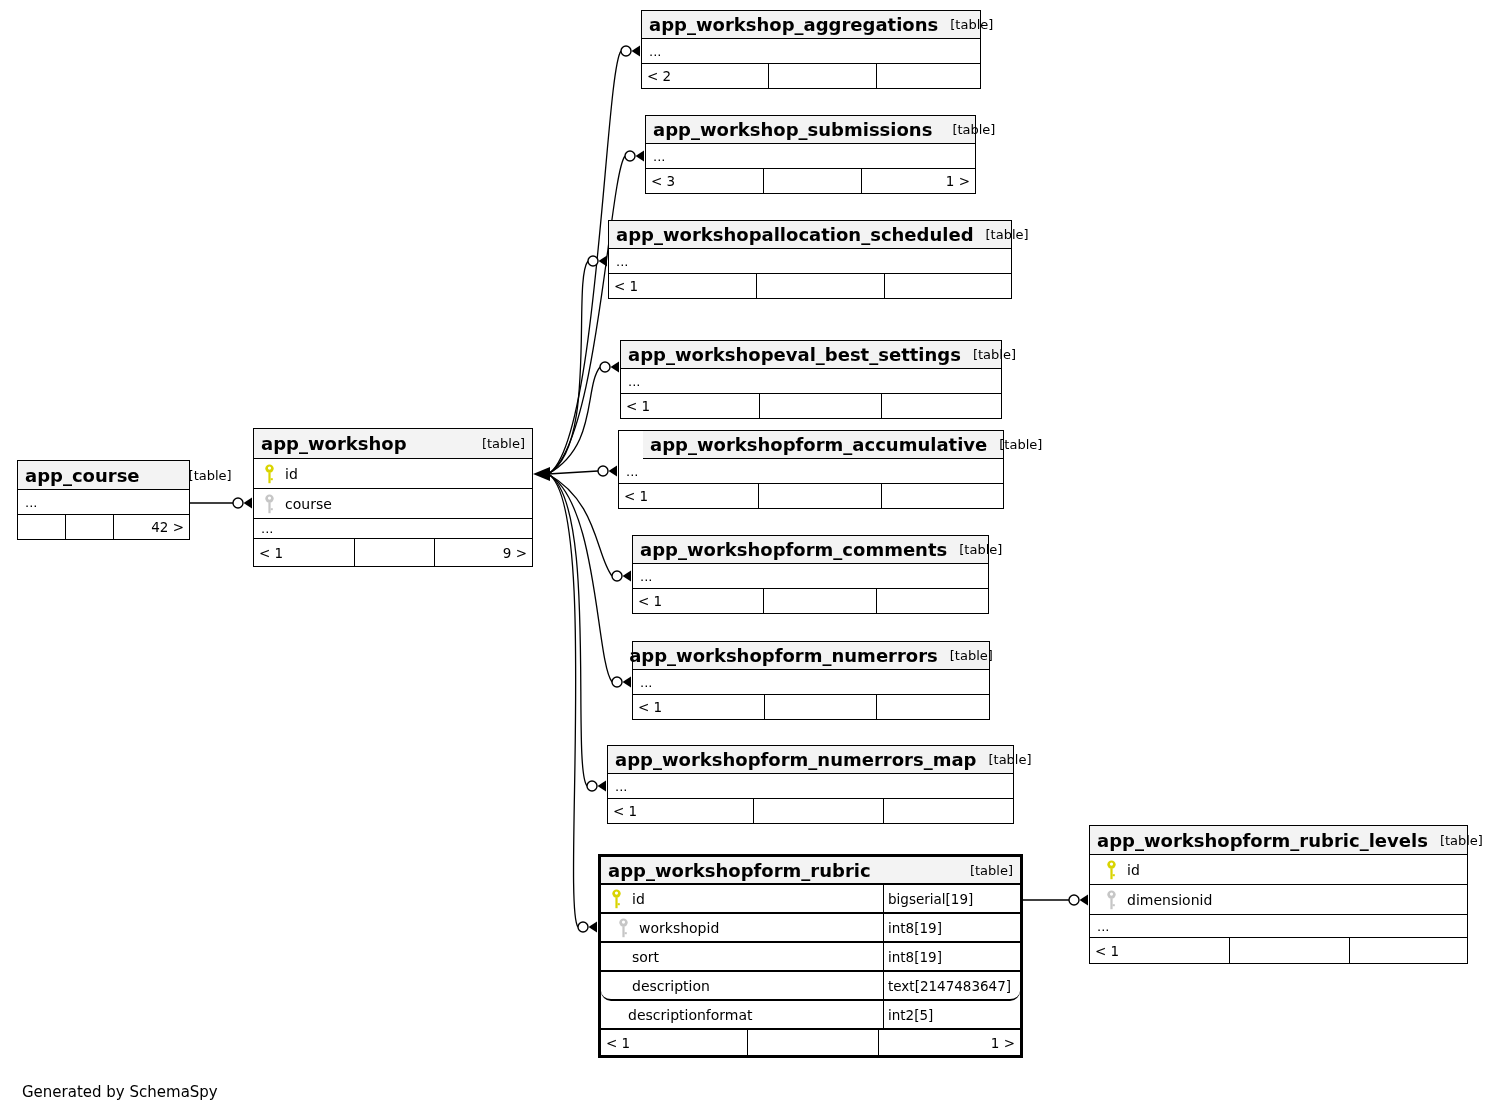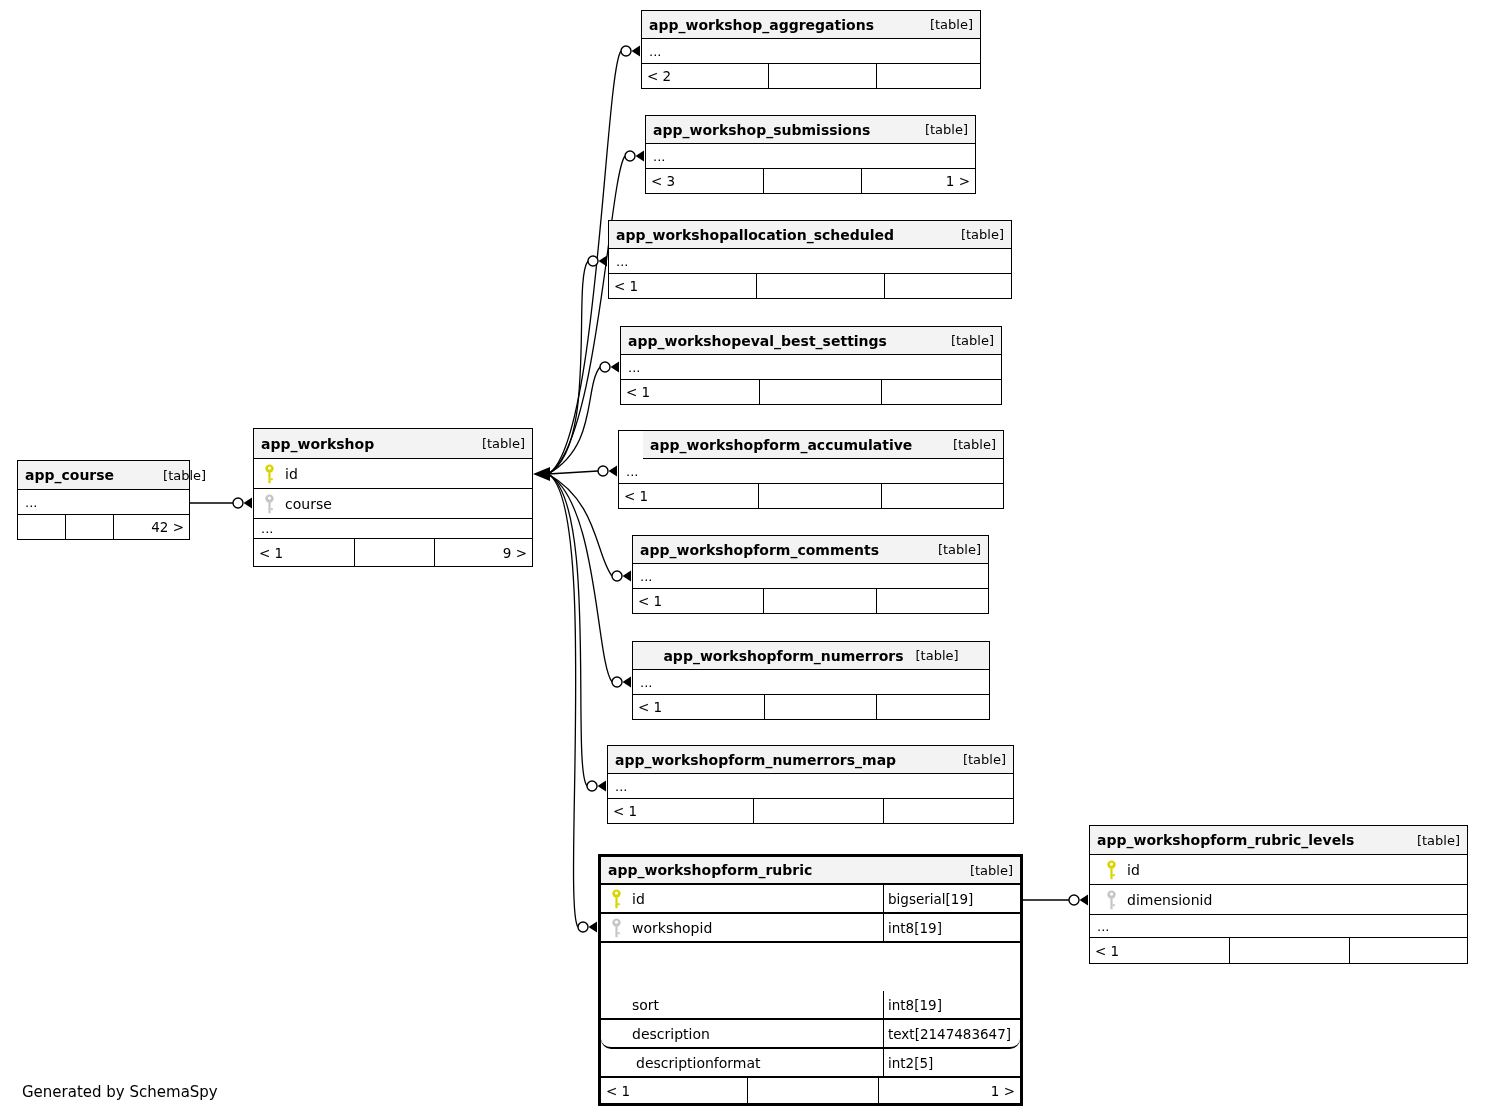--- a/index.html
+++ b/index.html
@@ -4,21 +4,21 @@
 <style>
   html,body{margin:0;padding:0;background:#fff;}
   body{font-family:"DejaVu Sans","Liberation Sans",sans-serif;color:#000;}
   #canvas{position:relative;width:1485px;height:1113px;background:#fff;overflow:hidden;}
   #rel-svg{position:absolute;left:0;top:0;z-index:0;}
   .tbl{position:absolute;z-index:1;background:#fff;border:1px solid #000;box-sizing:border-box;}
   .tbl.focus{border-width:3px;}
   .hdr{display:flex;justify-content:space-between;align-items:center;background:#f3f3f3;
        border-bottom:1px solid #000;padding:0 7px;box-sizing:border-box;}
   .focus .hdr{border-bottom-width:2px;}
-  .tname{font-weight:bold;font-size:14px;white-space:nowrap;}
+  .tname{font-weight:bold;font-size:18px;white-space:nowrap;}
   .ttag{font-size:13px;white-space:nowrap;margin-left:12px;}
   .row{display:flex;align-items:center;box-sizing:border-box;font-size:14px;background:#fff;}
   .bb{border-bottom:1px solid #000;}
   .focus .bb{border-bottom-width:2px;}
   .dots{padding-left:7px;font-size:13px;}
   .cell-name{display:flex;align-items:center;height:100%;box-sizing:border-box;flex:none;}
   .icon{width:18px;display:flex;justify-content:center;align-items:center;flex:none;}
   .cname{margin-left:7px;white-space:nowrap;}
   .ctype{flex:1;border-left:1px solid #000;height:100%;display:flex;align-items:center;
          padding-left:4px;font-size:13.5px;box-sizing:border-box;white-space:nowrap;}
@@ -152,21 +152,21 @@
         <div class="tname">app_workshopallocation_scheduled</div>
         <div class="ttag">[table]</div>
       </div>
       <div class="row dots bb" style="height: 25px;">...</div>
       <div class="ftr" style="height: 24px;">
         <div class="fc" style="width: 147px;">&lt; 1</div>
         <div class="fc bl" style="width: 128px;"></div>
         <div class="fc bl last right"></div>
       </div>
     </div>
-    <div class="tbl" style="left: 620px; top: 326px; width: 382px;">
+    <div class="tbl" style="left: 620px; top: 340px; width: 382px;">
       <div class="hdr" style="height: 28px;">
         <div class="tname">app_workshopeval_best_settings</div>
         <div class="ttag">[table]</div>
       </div>
       <div class="row dots bb" style="height: 25px;">...</div>
       <div class="ftr" style="height: 24px;">
         <div class="fc" style="width: 138px;">&lt; 1</div>
         <div class="fc bl" style="width: 122px;"></div>
         <div class="fc bl last right"></div>
       </div>
@@ -232,49 +232,49 @@
               <circle cx="5.5" cy="4.1" r="1.6" fill="#ffffff"></circle>
               <rect x="4.4" y="8.4" width="2.2" height="10.8" fill="#d9d400"></rect>
               <rect x="6.6" y="14.2" width="2.2" height="2" fill="#d9d400"></rect>
             </svg>
           </div>
           <div class="cname">id</div>
         </div>
         <div class="ctype">bigserial[19]</div>
       </div>
       <div class="row bb" style="height: 29px;">
-        <div class="cell-name" style="width: 282px; padding-left: 6px;">
+        <div class="cell-name" style="width: 282px; padding-left: 13px;">
           <div class="icon">
             <svg width="11" height="20" viewBox="0 0 11 20">
               <circle cx="5.5" cy="4.6" r="4.2" fill="#c6c6c6"></circle>
               <circle cx="5.5" cy="4.1" r="1.6" fill="#ffffff"></circle>
               <rect x="4.4" y="8.4" width="2.2" height="10.8" fill="#c6c6c6"></rect>
               <rect x="6.6" y="14.2" width="2.2" height="2" fill="#c6c6c6"></rect>
             </svg>
           </div>
           <div class="cname">workshopid</div>
         </div>
         <div class="ctype">int8[19]</div>
       </div>
-      <div class="row bb" style="height: 29px; margin-top: 48px;">
+      <div class="row bb" style="height: 29px;">
         <div class="cell-name" style="width: 282px; padding-left: 6px;">
           <div class="icon"></div>
           <div class="cname">sort</div>
         </div>
         <div class="ctype">int8[19]</div>
       </div>
       <div class="row bb" style="height: 29px; border-radius: 10px;">
         <div class="cell-name" style="width: 282px; padding-left: 6px;">
           <div class="icon"></div>
           <div class="cname">description</div>
         </div>
         <div class="ctype">text[2147483647]</div>
       </div>
       <div class="row bb" style="height: 29px;">
-        <div class="cell-name" style="width: 282px; padding-left: 10px;">
+        <div class="cell-name" style="width: 282px; padding-left: 2px;">
           <div class="icon"></div>
           <div class="cname">descriptionformat</div>
         </div>
         <div class="ctype">int2[5]</div>
       </div>
       <div class="ftr" style="height: 25px;">
         <div class="fc" style="width: 146px;">&lt; 1</div>
         <div class="fc bl" style="width: 131px;"></div>
         <div class="fc bl last right">1 &gt;</div>
       </div>

